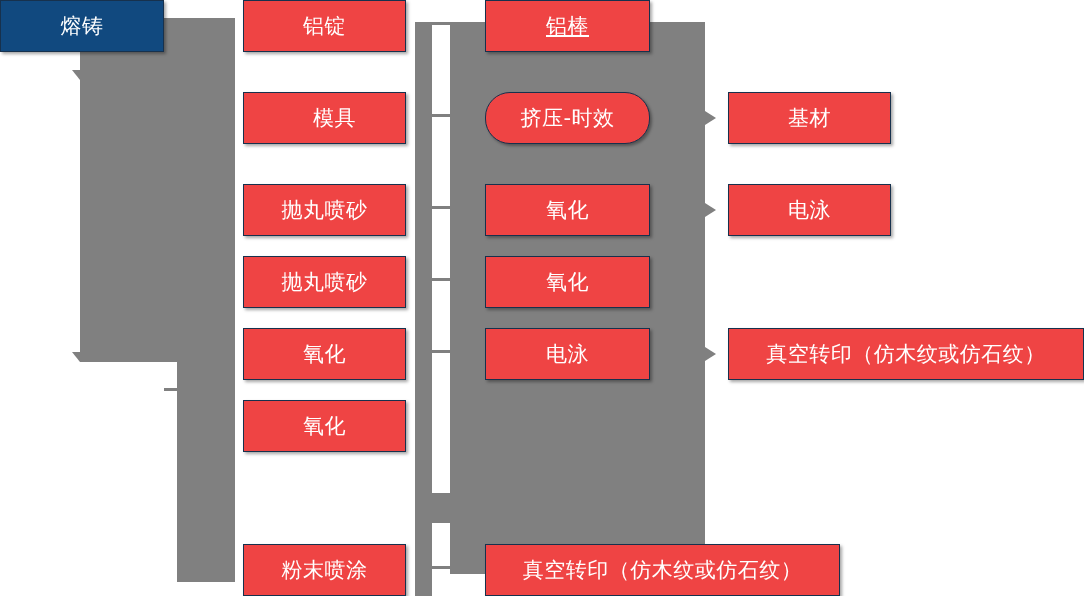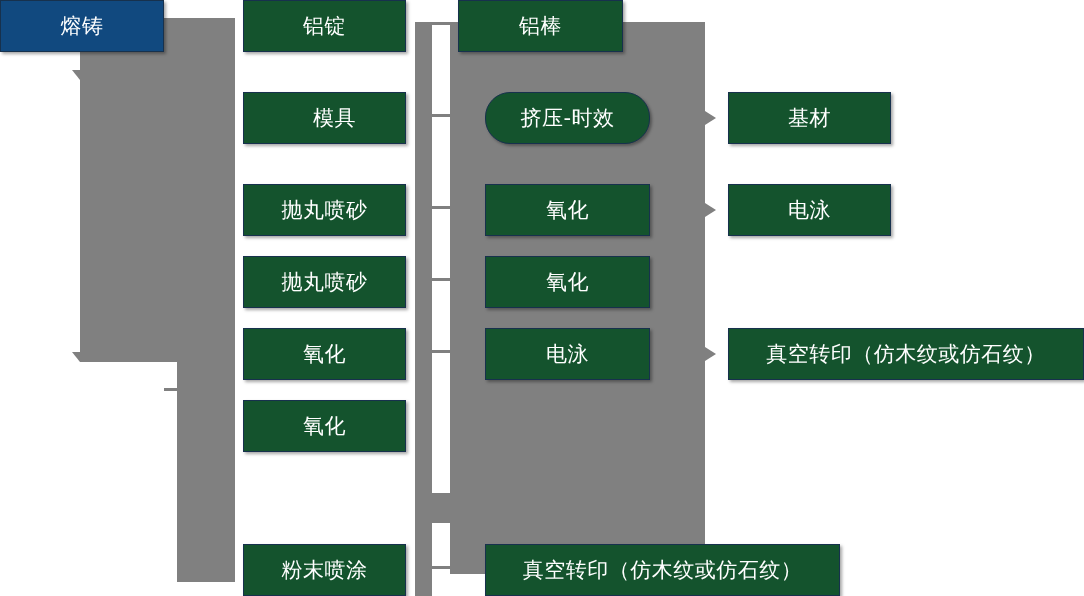--- a/index.html
+++ b/index.html
@@ -53,21 +53,21 @@
     font-size: 21px;
     line-height: 1;
     letter-spacing: 0.5px;
     white-space: nowrap;
     box-shadow: 2px 2px 3px rgba(0,0,0,0.35);
   }
   .box.dark {
     background: #11497f;
   }
   .box.light {
-    background: #14532d;
+    background: #ef4444;
   }
   
   .box::before {
     content: "";
     position: absolute;
     left: 4px;
     right: 4px;
     top: -3px;
     height: 3px;
     background: #0b66b5;
@@ -145,21 +145,21 @@
 
   <div class="box light" style="left:243px; top:400px; width:163px; height:52px;">
     <span class="lbl">氧化</span>
   </div>
 
 
   <div class="box light" style="left:243px; top:544px; width:163px; height:52px;">
     <span class="lbl">粉末喷涂</span>
   </div>
 
-  <div class="box light" style="left:458px; top:0px; width:165px; height:52px;">
+  <div class="box light" style="left:485px; top:0px; width:165px; height:52px;text-decoration:underline;">
     <span class="lbl">铝棒</span>
   </div>
 
   <div class="box light" style="left:485px; top:92px; width:165px; height:52px;border-radius:25px;">
     <span class="lbl">挤压-时效</span>
   </div>
 
   <div class="box light" style="left:485px; top:184px; width:165px; height:52px;">
     <span class="lbl">氧化</span>
   </div>

